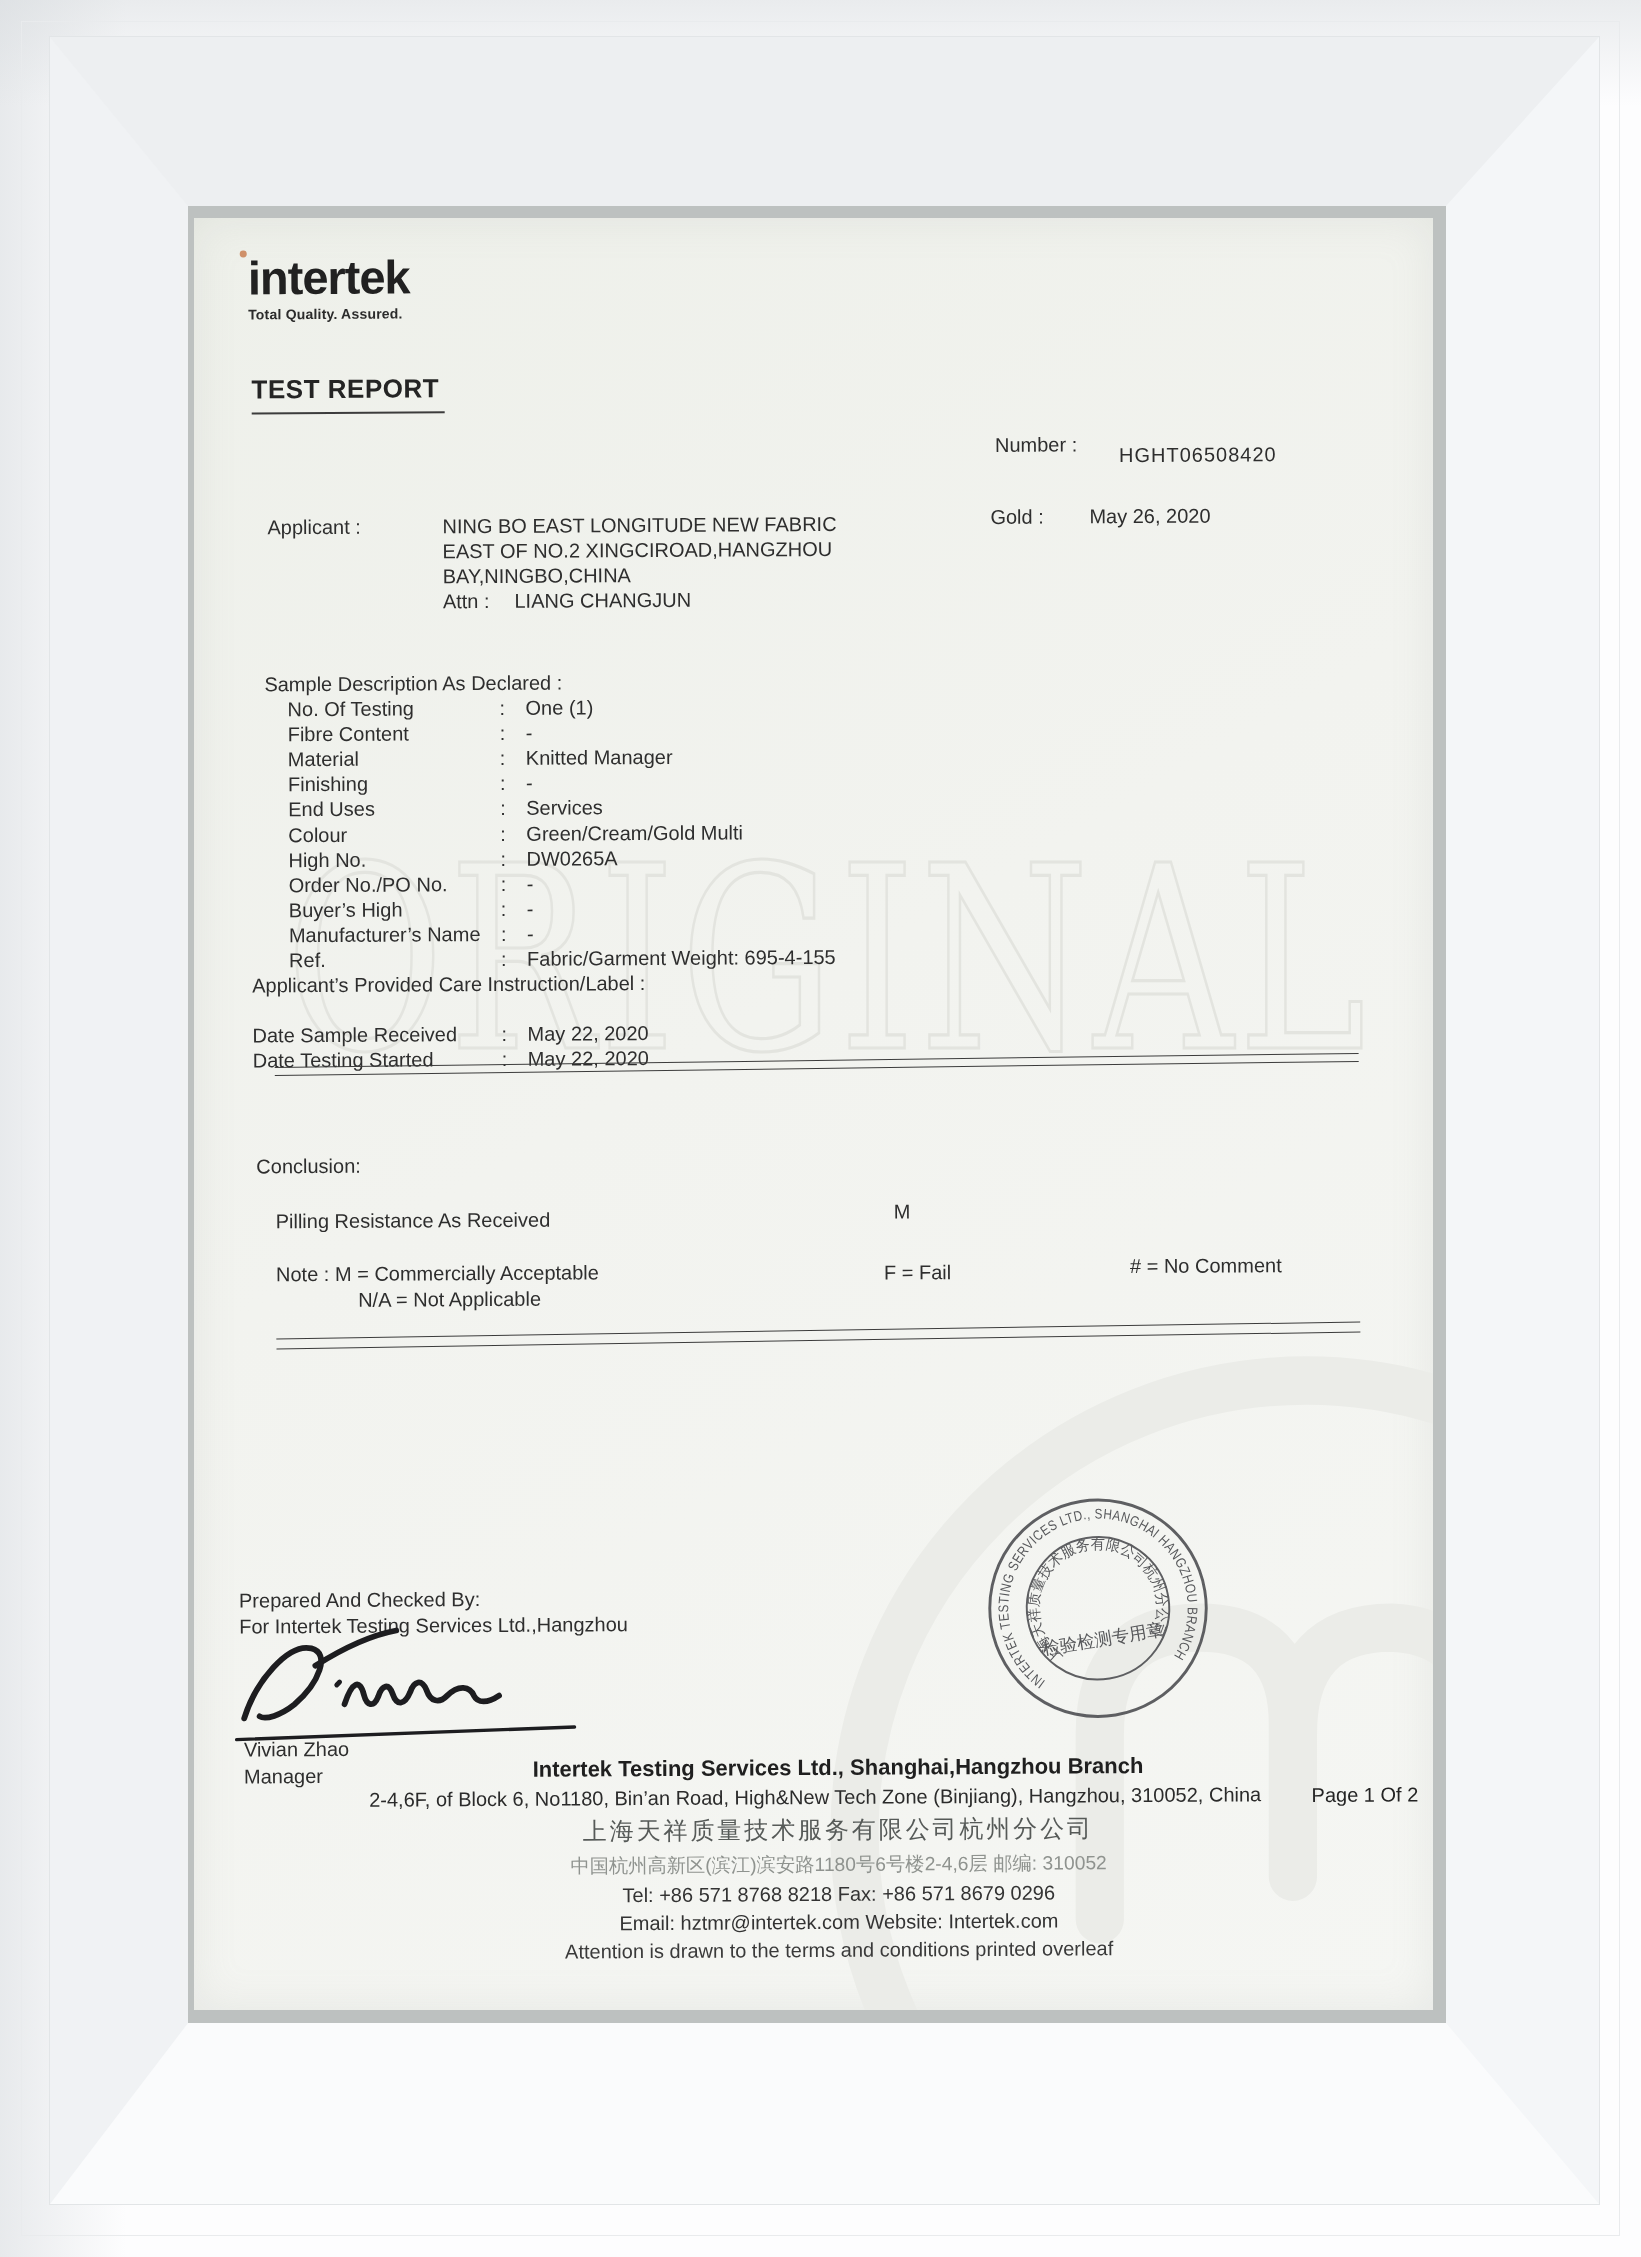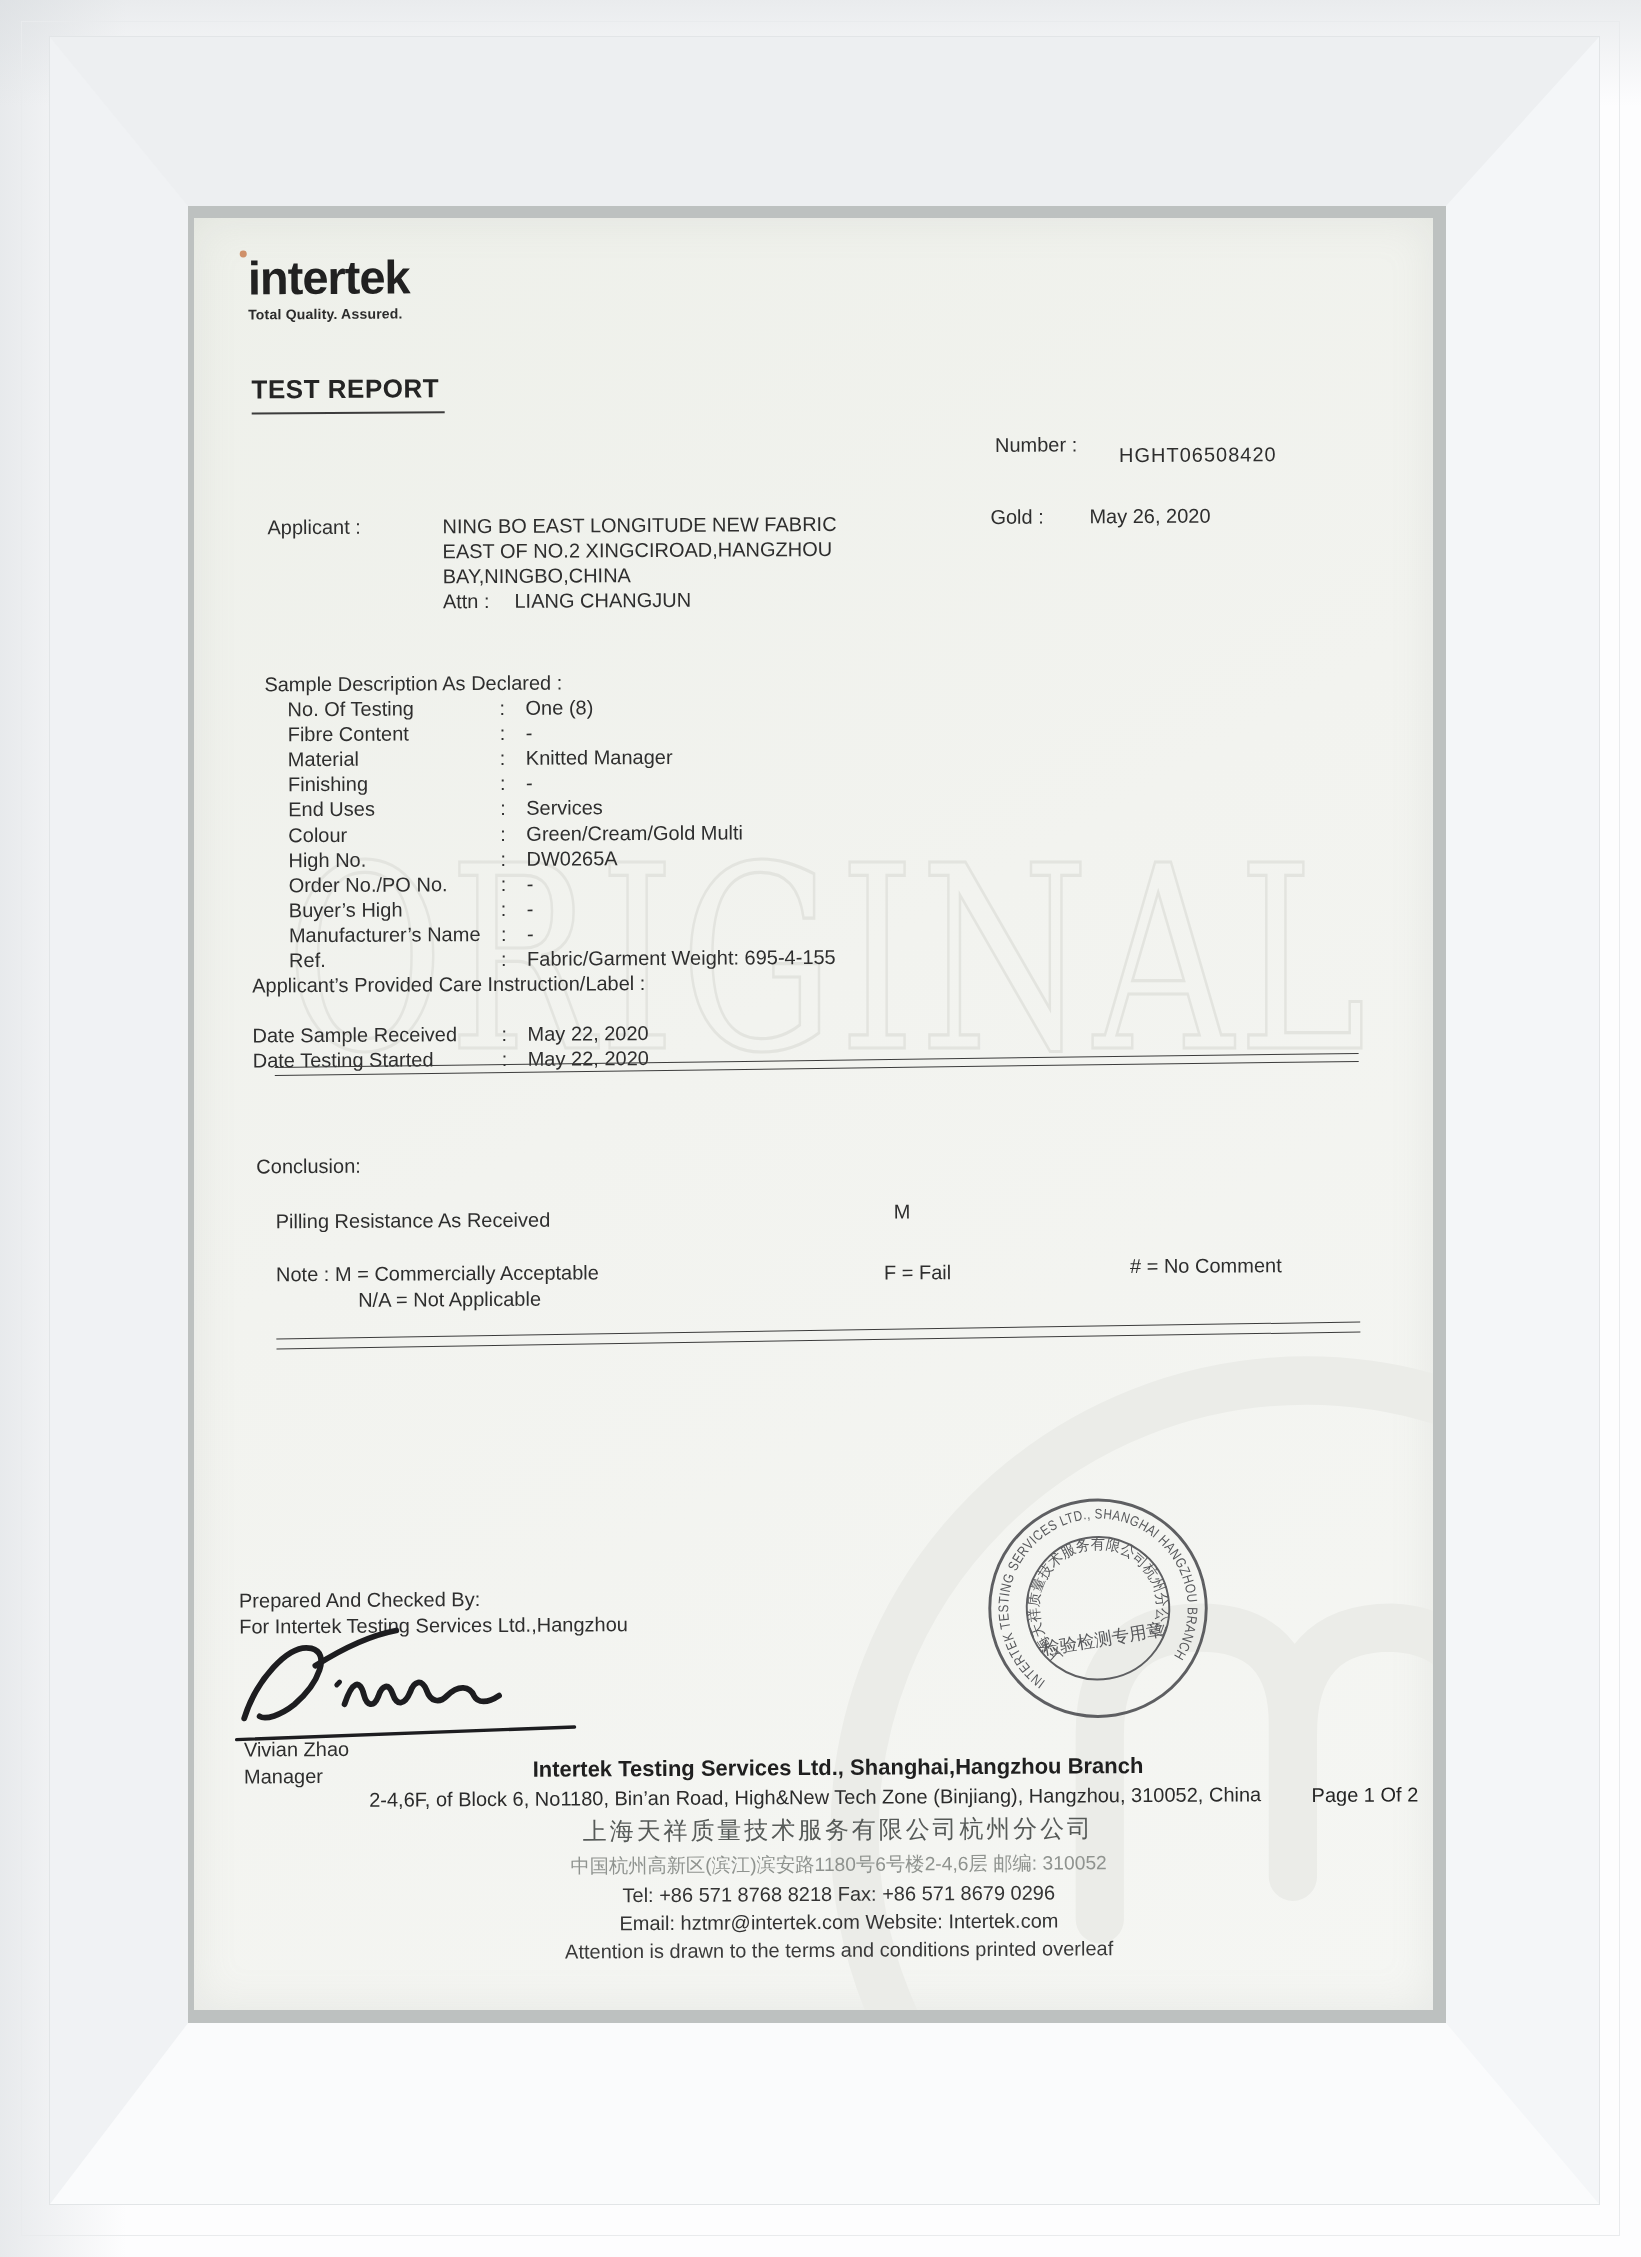--- a/index.html
+++ b/index.html
@@ -99,21 +99,21 @@
           <div class="t" style="left:252px;top:369px;">
             <span>Attn :</span>
             <span style="padding-left:19.3px;">LIANG CHANGJUN</span>
           </div>
 
           <div class="t" style="left:73px;top:451px;">Sample Description As Declared :</div>
 
           <div class="t" style="left:96px;top:476px;">
             <span class="lblcol">No. Of Testing</span>
             <span class="sepcol" style="left:212px;">:</span>
-            <span class="valcol" style="left:238px;">One (8)</span>
+            <span class="valcol" style="left:238px;">One (1)</span>
           </div>
           <div class="t" style="left:96px;top:501px;">
             <span class="lblcol">Fibre Content</span>
             <span class="sepcol" style="left:212px;">:</span>
             <span class="valcol" style="left:238px;">-</span>
           </div>
           <div class="t" style="left:96px;top:526px;">
             <span class="lblcol">Material</span>
             <span class="sepcol" style="left:212px;">:</span>
             <span class="valcol" style="left:238px;">Knitted Manager</span>

